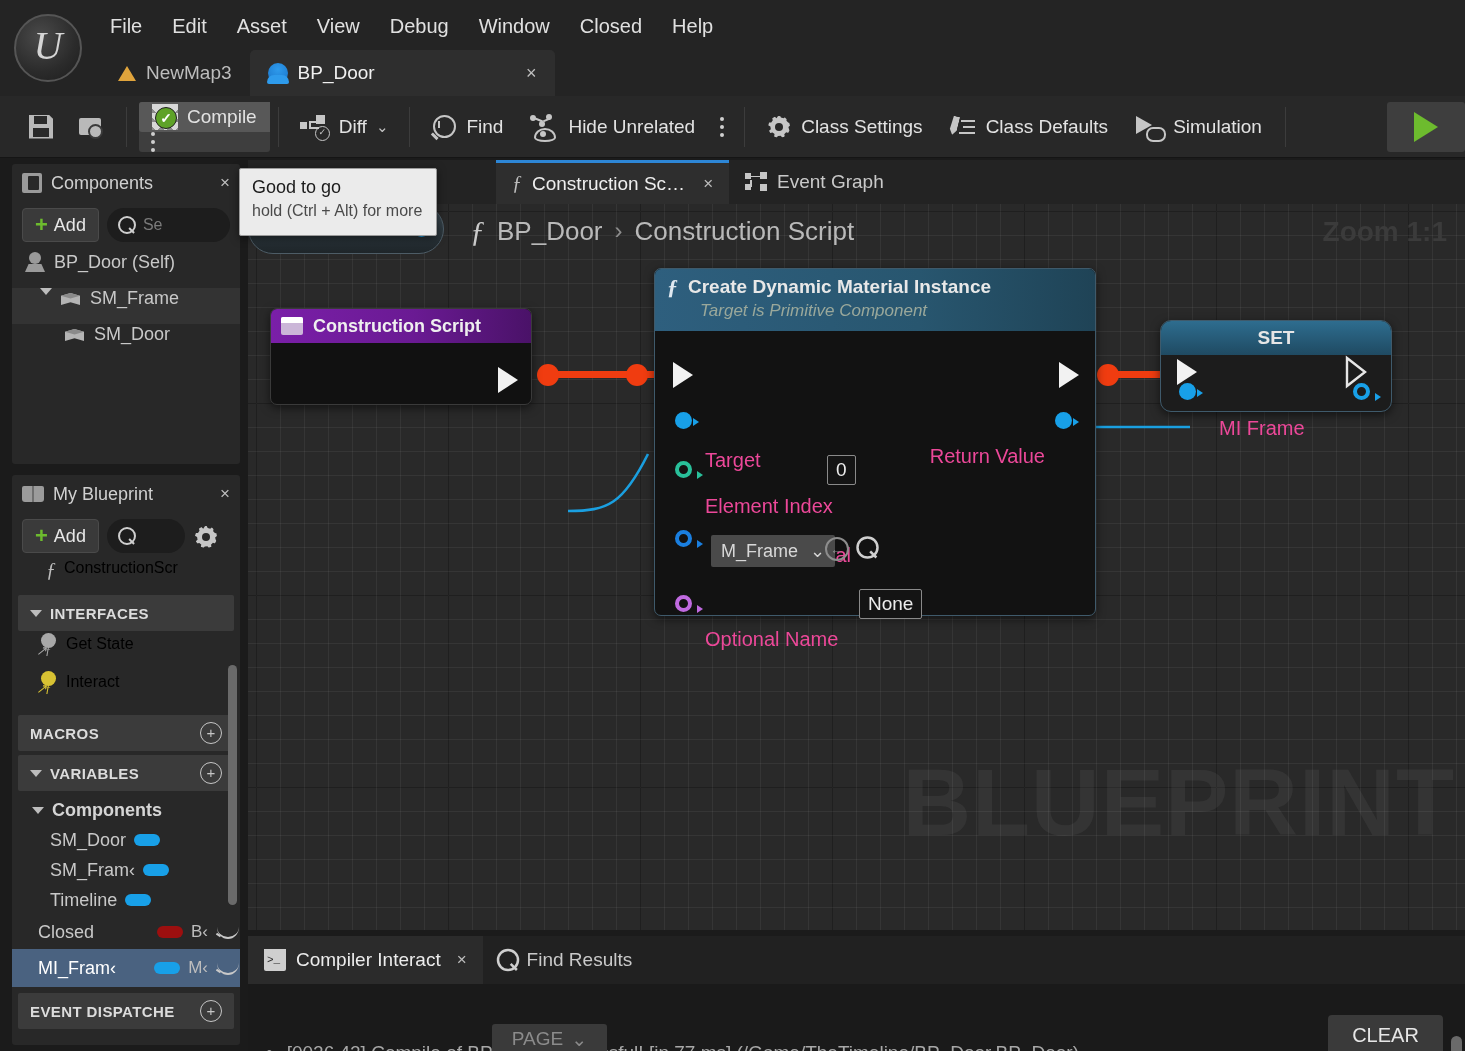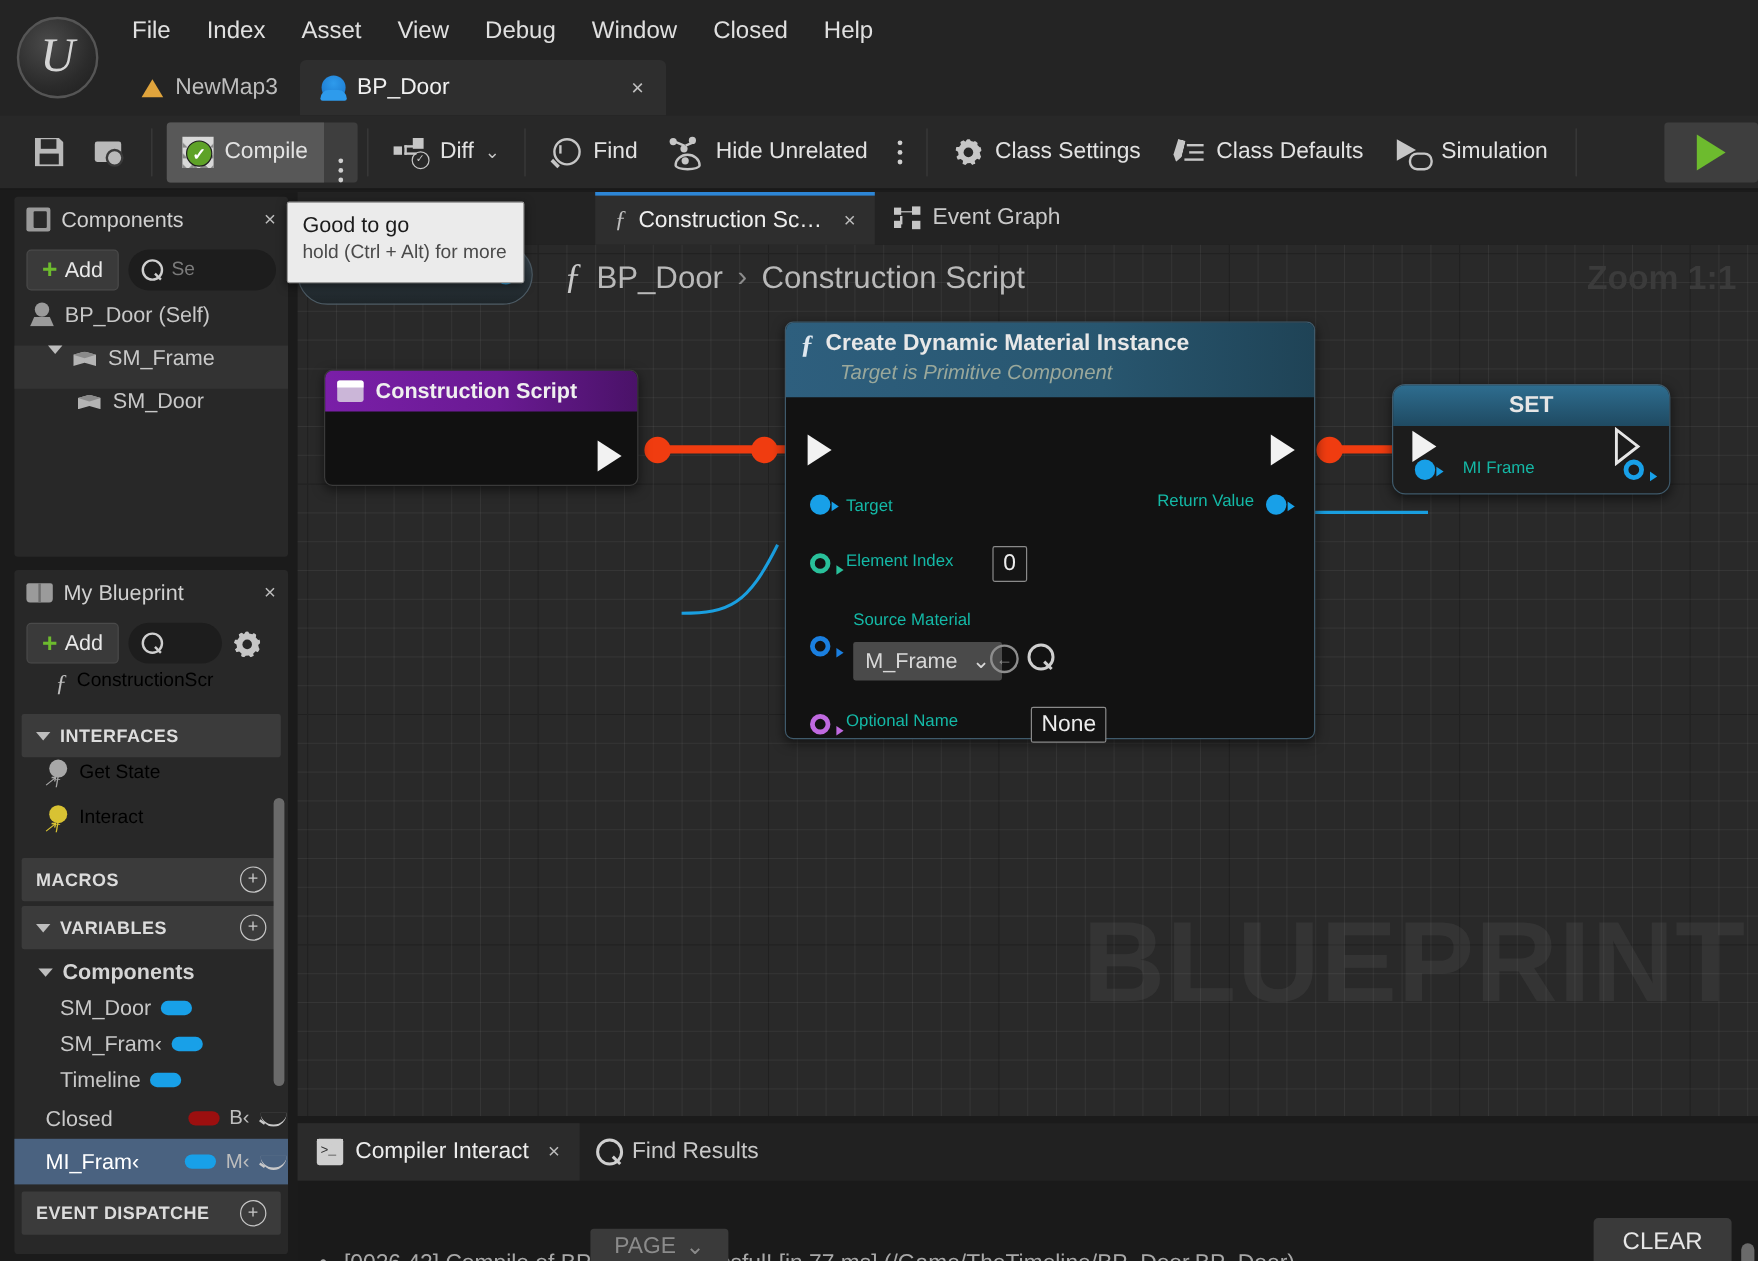--- a/index.html
+++ b/index.html
@@ -63,22 +63,22 @@
     background: #282828; display: flex; align-items: center;
     border-bottom: 1px solid #151515;
   }
   .tb-btn {
     display: flex; align-items: center; gap: 9px; height: 46px;
     padding: 0 13px; color: #e2e2e2; font-size: 19px; border-radius: 3px;
     white-space: nowrap;
   }
   .tb-sep { width: 1px; height: 40px; background: #3c3c3c; margin: 0 8px; }
   .compile-group {
-    display: flex; align-items: flex-end; background: #3e3e3e; border-radius: 3px;
-    height: 50px; margin-left: 4px;
+    display: flex; align-items: flex-start; background: #3e3e3e; border-radius: 3px;
+    height: 50px; margin-left: 4px; flex-direction: column;
   }
   .compile-group .tb-btn { background: #585858; height: 50px; border-radius: 3px 0 0 3px; }
   .kebab { display: flex; flex-direction: column; gap: 4px; padding: 0 12px; }
   .kebab i { display: block; width: 4px; height: 4px; border-radius: 50%; background: #cfcfcf; }
 
   
   .ic { width: 26px; height: 26px; position: relative; flex: none; }
   .ic-save {
     width: 24px; height: 24px; background: #b9b9b9;
     clip-path: polygon(0 0,82% 0,100% 18%,100% 100%,0 100%);
@@ -385,21 +385,21 @@
     border-left:20px solid transparent; border-top:13px solid transparent; border-bottom:13px solid transparent;
   }
   .data-pin {
     position:absolute; width:17px;height:17px;border-radius:50%;
   }
   .data-pin.hollow { background:transparent; border:4px solid; }
   .data-pin::after {
     content:""; position:absolute; left:18px; top:5.5px; width:0;height:0;
     border-left:6px solid currentColor; border-top:4px solid transparent; border-bottom:4px solid transparent;
   }
-  .pinlabel { position:absolute; font-size:14px; color:#14b8a6; white-space:nowrap; }
+  .pinlabel { position:absolute; font-size:20px; color:#ec4899; white-space:nowrap;margin-top:36px; }
   .valbox {
     position:absolute; background:#141414; border:1.6px solid #8a8a8a; border-radius:2px;
     font-size:19px; color:#ececec; padding:2px 8px; line-height:24px;
   }
   .combobox {
     position:absolute; background:#4a4a4a; border-radius:2px;
     font-size:18px; color:#d8d8d8; padding:5px 10px; display:flex;align-items:center;gap:12px;
   }
   .rnd-btn {
     position:absolute; width:24px;height:24px;border-radius:50%;border:2px solid #8d8d8d;
@@ -458,21 +458,21 @@
 
 <div id="app">
 
   <div class="titlebar">
     <div class="ue-logo">
         <span>U</span>
       </div>
 
     <div class="menubar">
       <div class="mi">File</div>
-      <div class="mi">Index</div>
+      <div class="mi">Edit</div>
       <div class="mi">Asset</div>
       <div class="mi">View</div>
       <div class="mi">Debug</div>
       <div class="mi">Window</div>
       <div class="mi">Closed</div>
       <div class="mi">Help</div>
     </div>
 
     <div class="assettabs">
       <div class="atab inactive">

